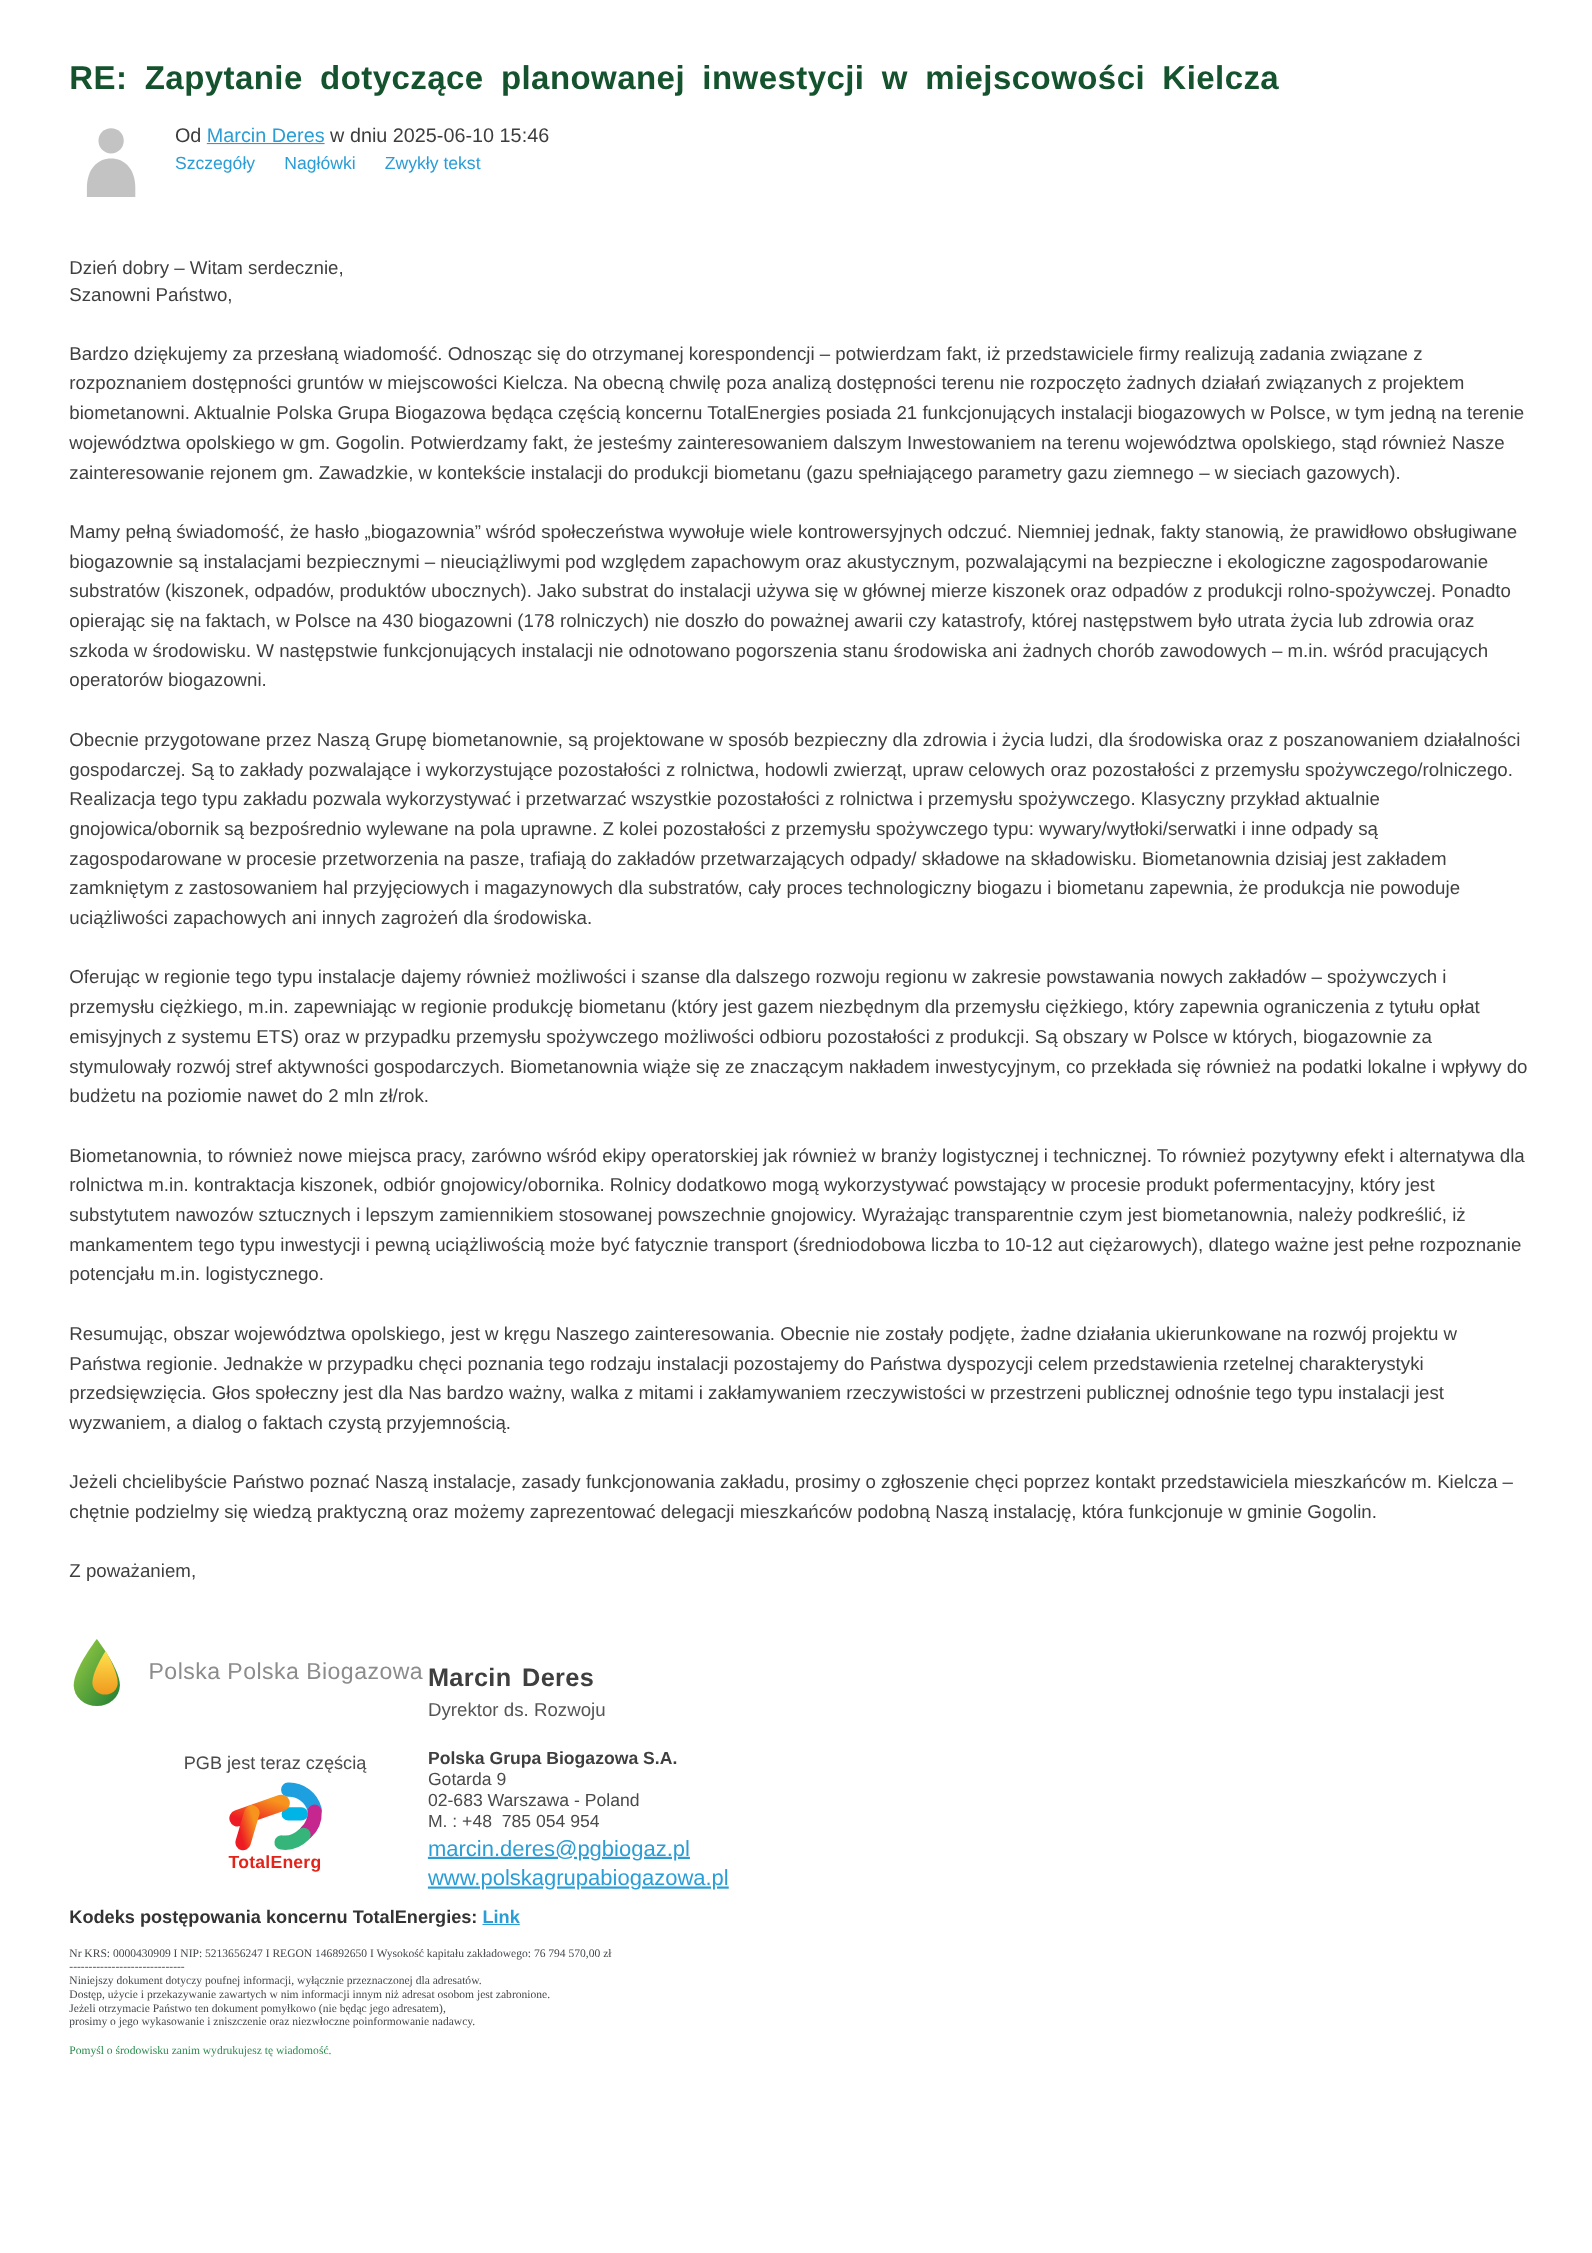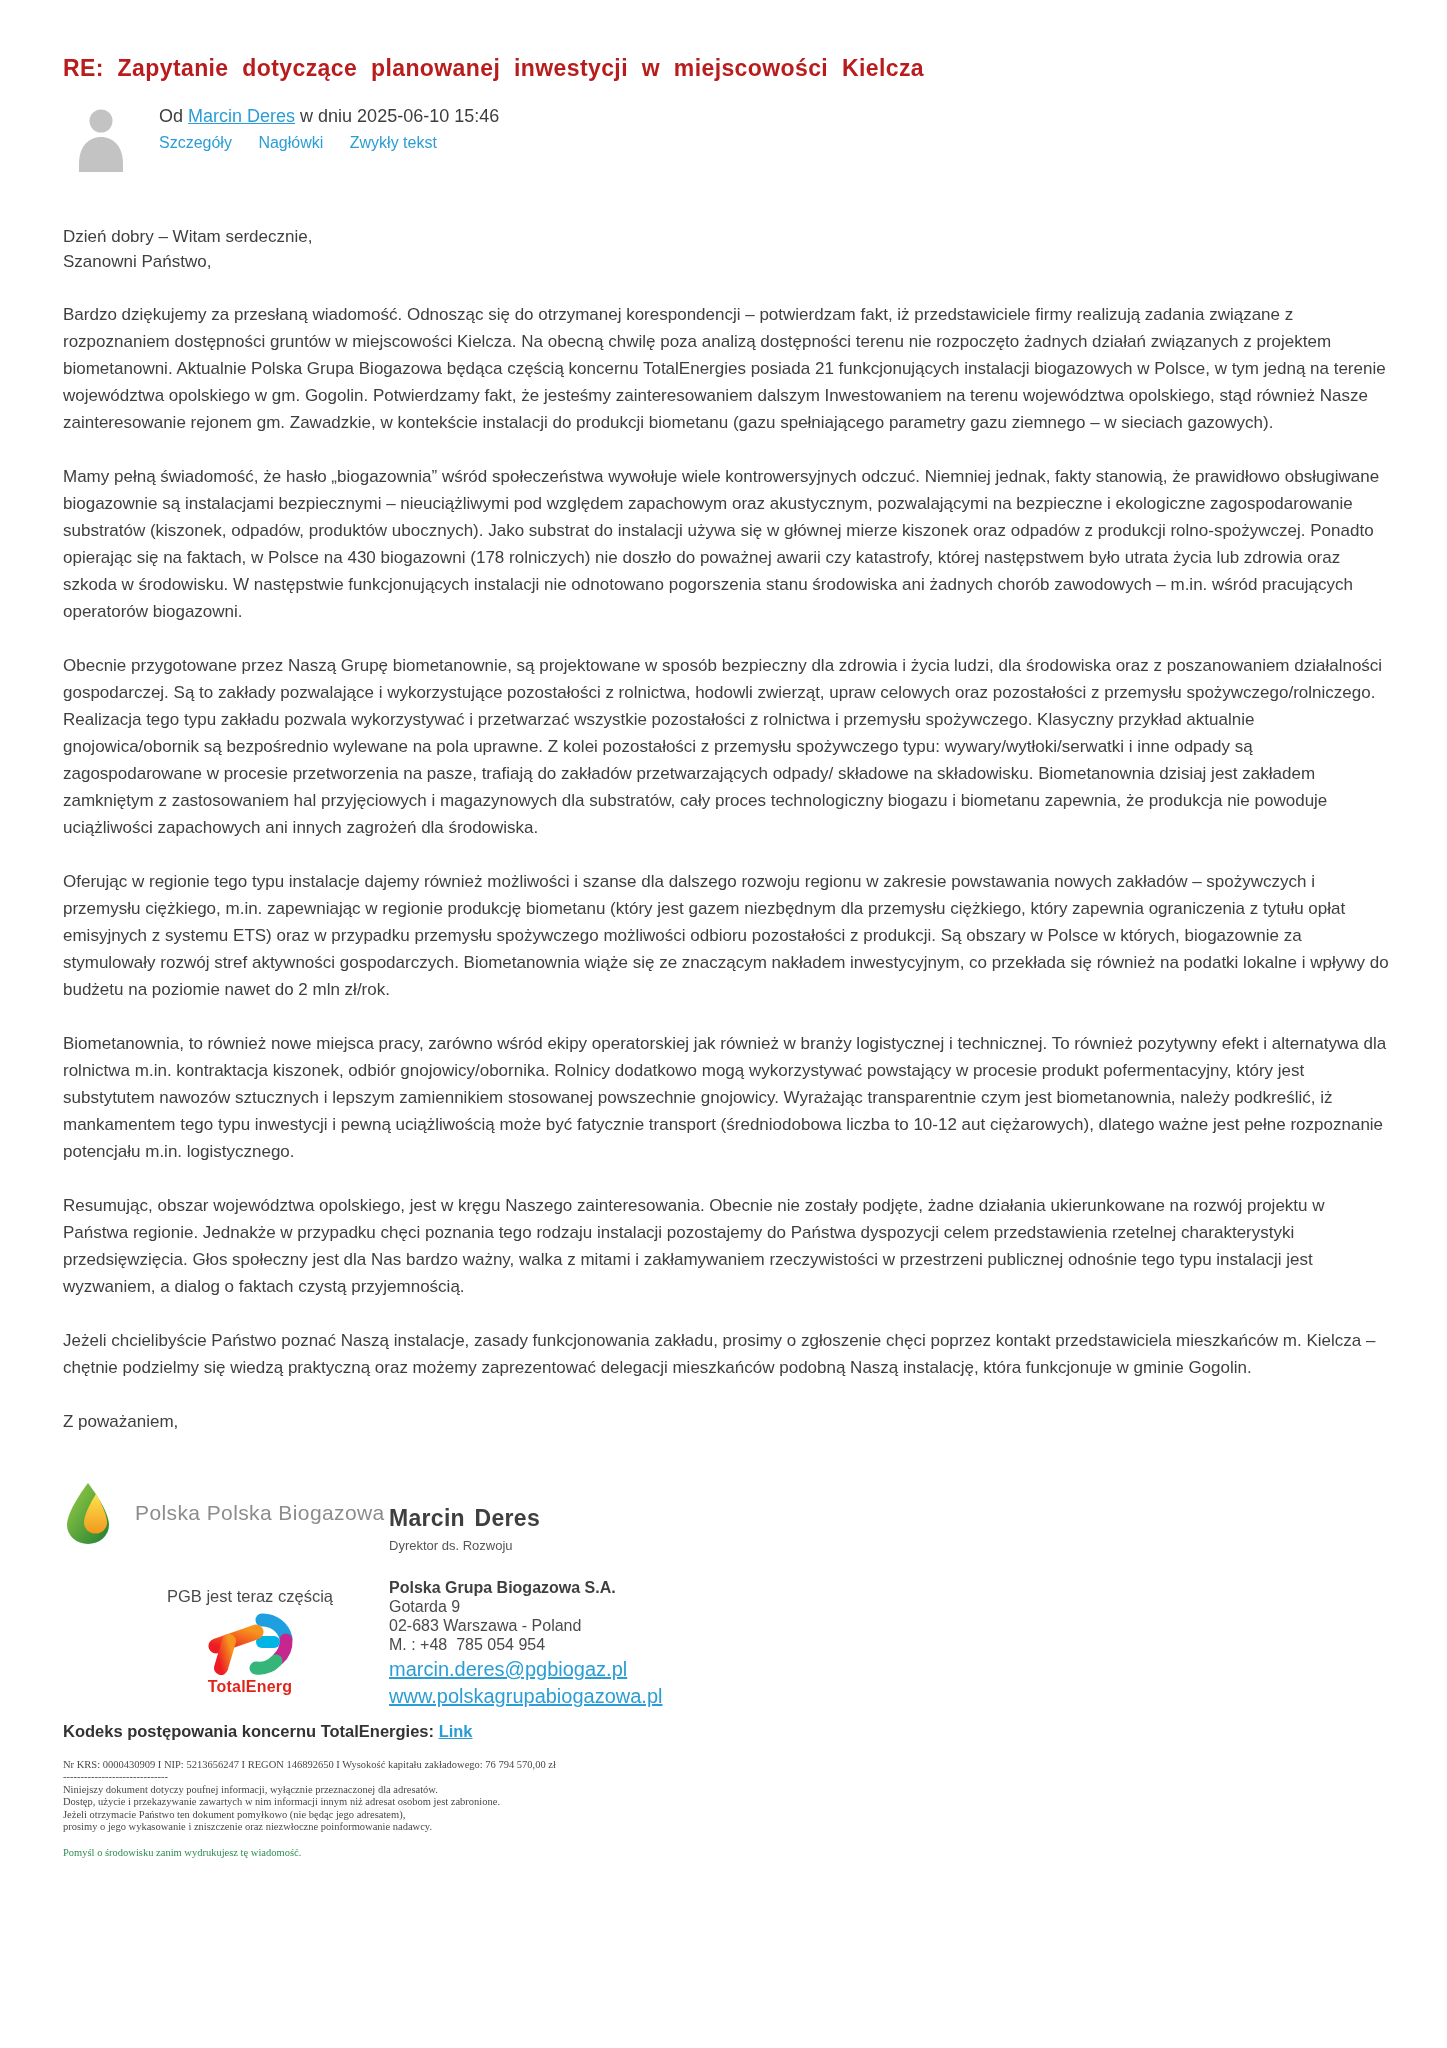--- a/index.html
+++ b/index.html
@@ -8,21 +8,21 @@
     width:1447px; height:2048px;
     font-family:"Liberation Sans","DejaVu Sans",sans-serif;
     color:#3f3f3f;
     position:relative;
     overflow:hidden;
   }
   .page { padding:55px 57px 0 63px; }
 
   
   h1.subject {
-    font-size:23px; font-weight:bold; color:#b91c1c;
+    font-size:30px; font-weight:bold; color:#14532d;
     letter-spacing:0.4px; word-spacing:7px;
     margin-bottom:22px;
   }
   .meta { display:flex; align-items:flex-start; margin-left:12px; }
   .avatar { width:56px; height:66px; flex:0 0 56px; margin-top:2px; }
   .meta-lines { margin-left:28px; padding-top:2px; }
   .meta-line1 { font-size:18px; color:#3d3d3d; }
   .meta-line1 a { color:#2b9dd6; text-decoration:underline; cursor:pointer; }
   .meta-line2 { margin-top:7px; font-size:16px; }
   .meta-line2 a { color:#2b9dd6; text-decoration:none; margin-right:22px; cursor:pointer; }
@@ -37,21 +37,21 @@
   .signature { display:flex; margin-top:46px; }
   .sig-left { width:322px; flex:0 0 322px; }
   .pgb-row { display:flex; align-items:center; }
   .pgb-name { font-size:21px; color:#8c8c8c; margin-left:14px; letter-spacing:0.4px; white-space:nowrap; }
   .te-stack { margin-top:42px; display:flex; flex-direction:column; align-items:center; width:190px; margin-left:auto; margin-right:40px; }
   .pgb-tagline { font-size:16.5px; color:#4a4a4a; white-space:nowrap; margin-bottom:4px; }
   .te-word { font-size:16px; font-weight:bold; color:#e1251b; margin-top:2px; letter-spacing:0.2px; }
 
   .sig-right { padding-top:24px; padding-left:4px; }
   .sig-name { font-size:23px; font-weight:bold; color:#3f3f3f; letter-spacing:0.3px; word-spacing:3px; }
-  .sig-title { font-size:13px; color:#555; margin-top:6px; }
+  .sig-title { font-size:17px; color:#555; margin-top:6px; }
   .sig-company { font-size:16px; font-weight:bold; color:#3f3f3f; margin-top:26px; }
   .sig-line { font-size:16px; color:#4a4a4a; margin-top:1px; white-space:pre-wrap; }
   .sig-link { display:block; font-size:20px; color:#2b9dd6; text-decoration:underline; margin-top:4px; width:fit-content; cursor:pointer; }
 
   
   .kodeks { margin-top:14px; font-size:16.5px; font-weight:bold; color:#333; }
   .kodeks a { color:#2b9dd6; text-decoration:underline; cursor:pointer; }
 
   .legal { margin-top:18px; font-family:"Liberation Serif","DejaVu Serif",serif;
            font-size:10.5px; line-height:12.4px; color:#45484b; }

